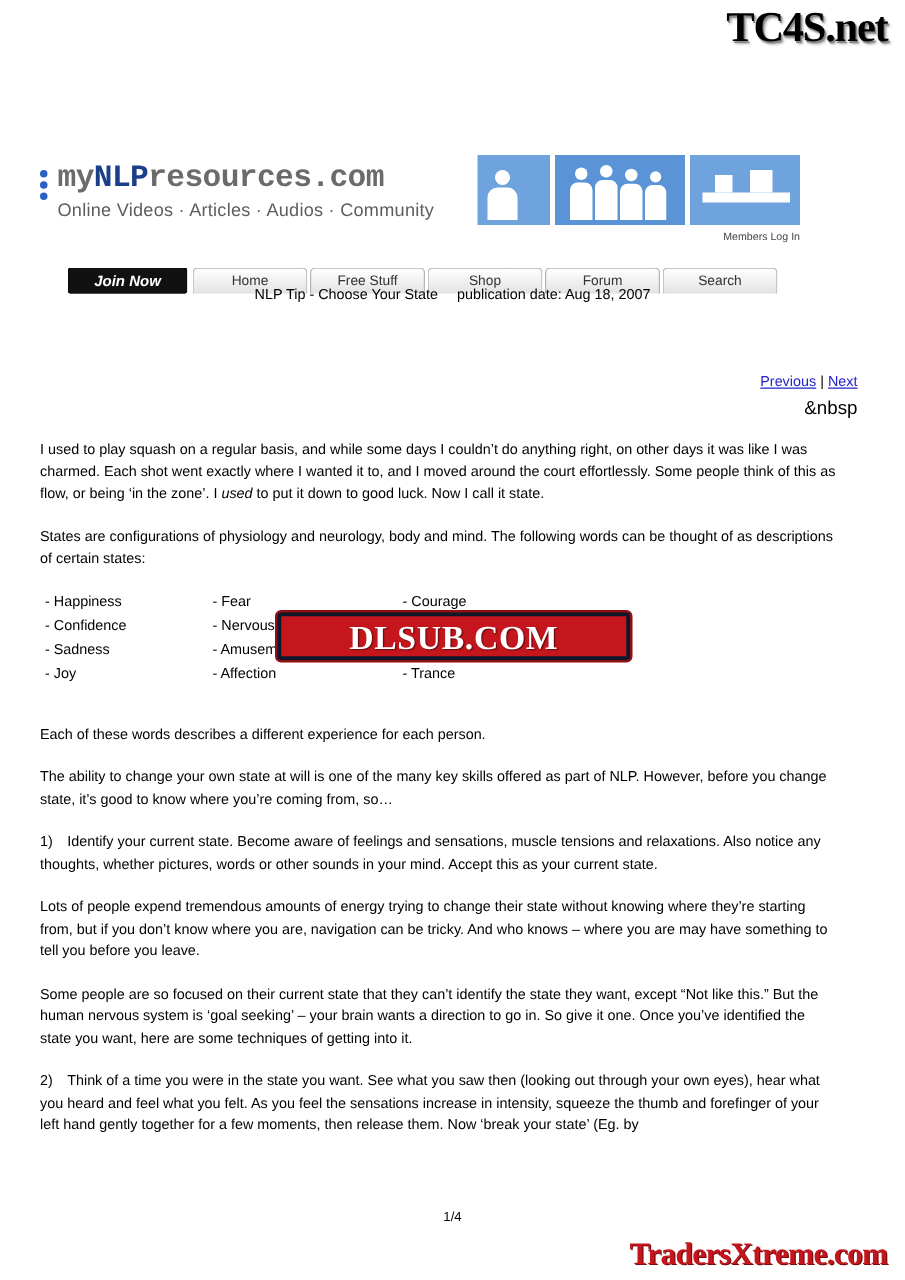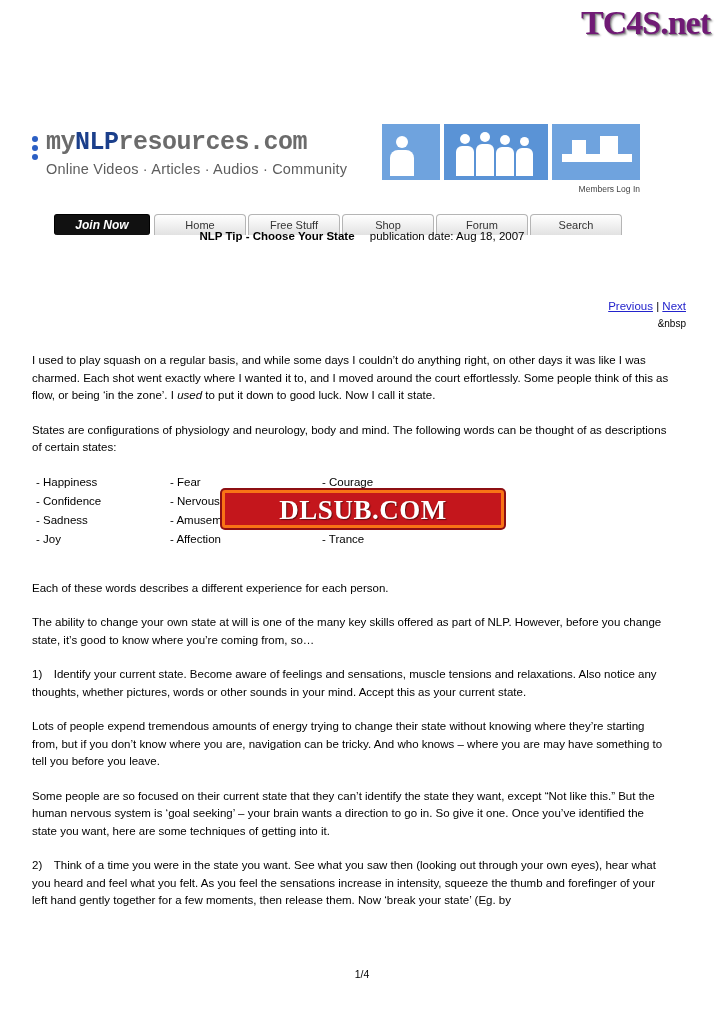--- a/index.html
+++ b/index.html
@@ -25,21 +25,21 @@
 
   
   .tc4s-watermark {
     position: absolute;
     top: 4px;
     right: 14px;
     font-family: "Liberation Serif", serif;
     font-weight: bold;
     font-size: 34px;
     letter-spacing: -1px;
-    color: #701a75;
+    color: #000000;
     text-shadow: 1px 1px 0 #888, 2px 2px 2px rgba(0,0,0,0.35);
   }
 
   
   .site-header {
     position: absolute;
     left: 32px;
     top: 128px;
     width: 608px;
     height: 108px;
@@ -156,21 +156,21 @@
   
   .title-row {
     position: absolute;
     left: 0;
     top: 230px;
     width: 724px;
     text-align: center;
     font-size: 11.5px;
   }
   .title-row .tip-title {
-    font-weight: bold;
+    font-weight: normal;
   }
   .title-row .pubdate {
     margin-left: 12px;
     font-weight: normal;
   }
 
   
   .navlinks {
     position: absolute;
     right: 38px;
@@ -180,21 +180,21 @@
   }
   .navlinks a {
     color: #2323cc;
     text-decoration: underline;
   }
   .navlinks .sep { color: #000; }
   .nbsp-line {
     position: absolute;
     right: 38px;
     top: 318px;
-    font-size: 10px;
+    font-size: 15px;
     text-align: center;
     color: #000;
   }
 
   
   .content {
     position: absolute;
     left: 32px;
     top: 352px;
     width: 656px;
@@ -224,21 +224,21 @@
   .col2 { position: absolute; left: 290px; }
 
   
   .dlsub {
     position: absolute;
     left: 222px;
     top: 490px;
     width: 282px;
     height: 38px;
     background: #c4161c;
-    border: 3px solid #f97316;
+    border: 3px solid #0f172a;
     box-shadow: 0 0 0 2px #8d0f13;
     border-radius: 3px;
     text-align: center;
     line-height: 34px;
     font-family: "Liberation Serif", serif;
     font-weight: bold;
     font-size: 27px;
     color: #ffffff;
     letter-spacing: 0.5px;
     text-shadow: 1px 1px 1px rgba(0,0,0,0.5);
@@ -359,14 +359,15 @@
     <p>The ability to change your own state at will is one of the many key skills offered as part of NLP. However, before you change state, it’s good to know where you’re coming from, so…</p>
     <p>1) Identify your current state. Become aware of feelings and sensations, muscle tensions and relaxations. Also notice any thoughts, whether pictures, words or other sounds in your mind. Accept this as your current state.</p>
     <p>Lots of people expend tremendous amounts of energy trying to change their state without knowing where they’re starting from, but if you don’t know where you are, navigation can be tricky. And who knows – where you are may have something to tell you before you leave.</p>
     <p>Some people are so focused on their current state that they can’t identify the state they want, except “Not like this.” But the human nervous system is ‘goal seeking’ – your brain wants a direction to go in. So give it one. Once you’ve identified the state you want, here are some techniques of getting into it.</p>
     <p>2) Think of a time you were in the state you want. See what you saw then (looking out through your own eyes), hear what you heard and feel what you felt. As you feel the sensations increase in intensity, squeeze the thumb and forefinger of your left hand gently together for a few moments, then release them. Now ‘break your state’ (Eg. by</p>
   </div>
 
   <div class="dlsub">DLSUB.COM</div>
 
   <div class="page-number">1/4</div>
+  <div class="tx-watermark">TradersXtreme.com</div>
 
 </div>
 
 </body></html>

